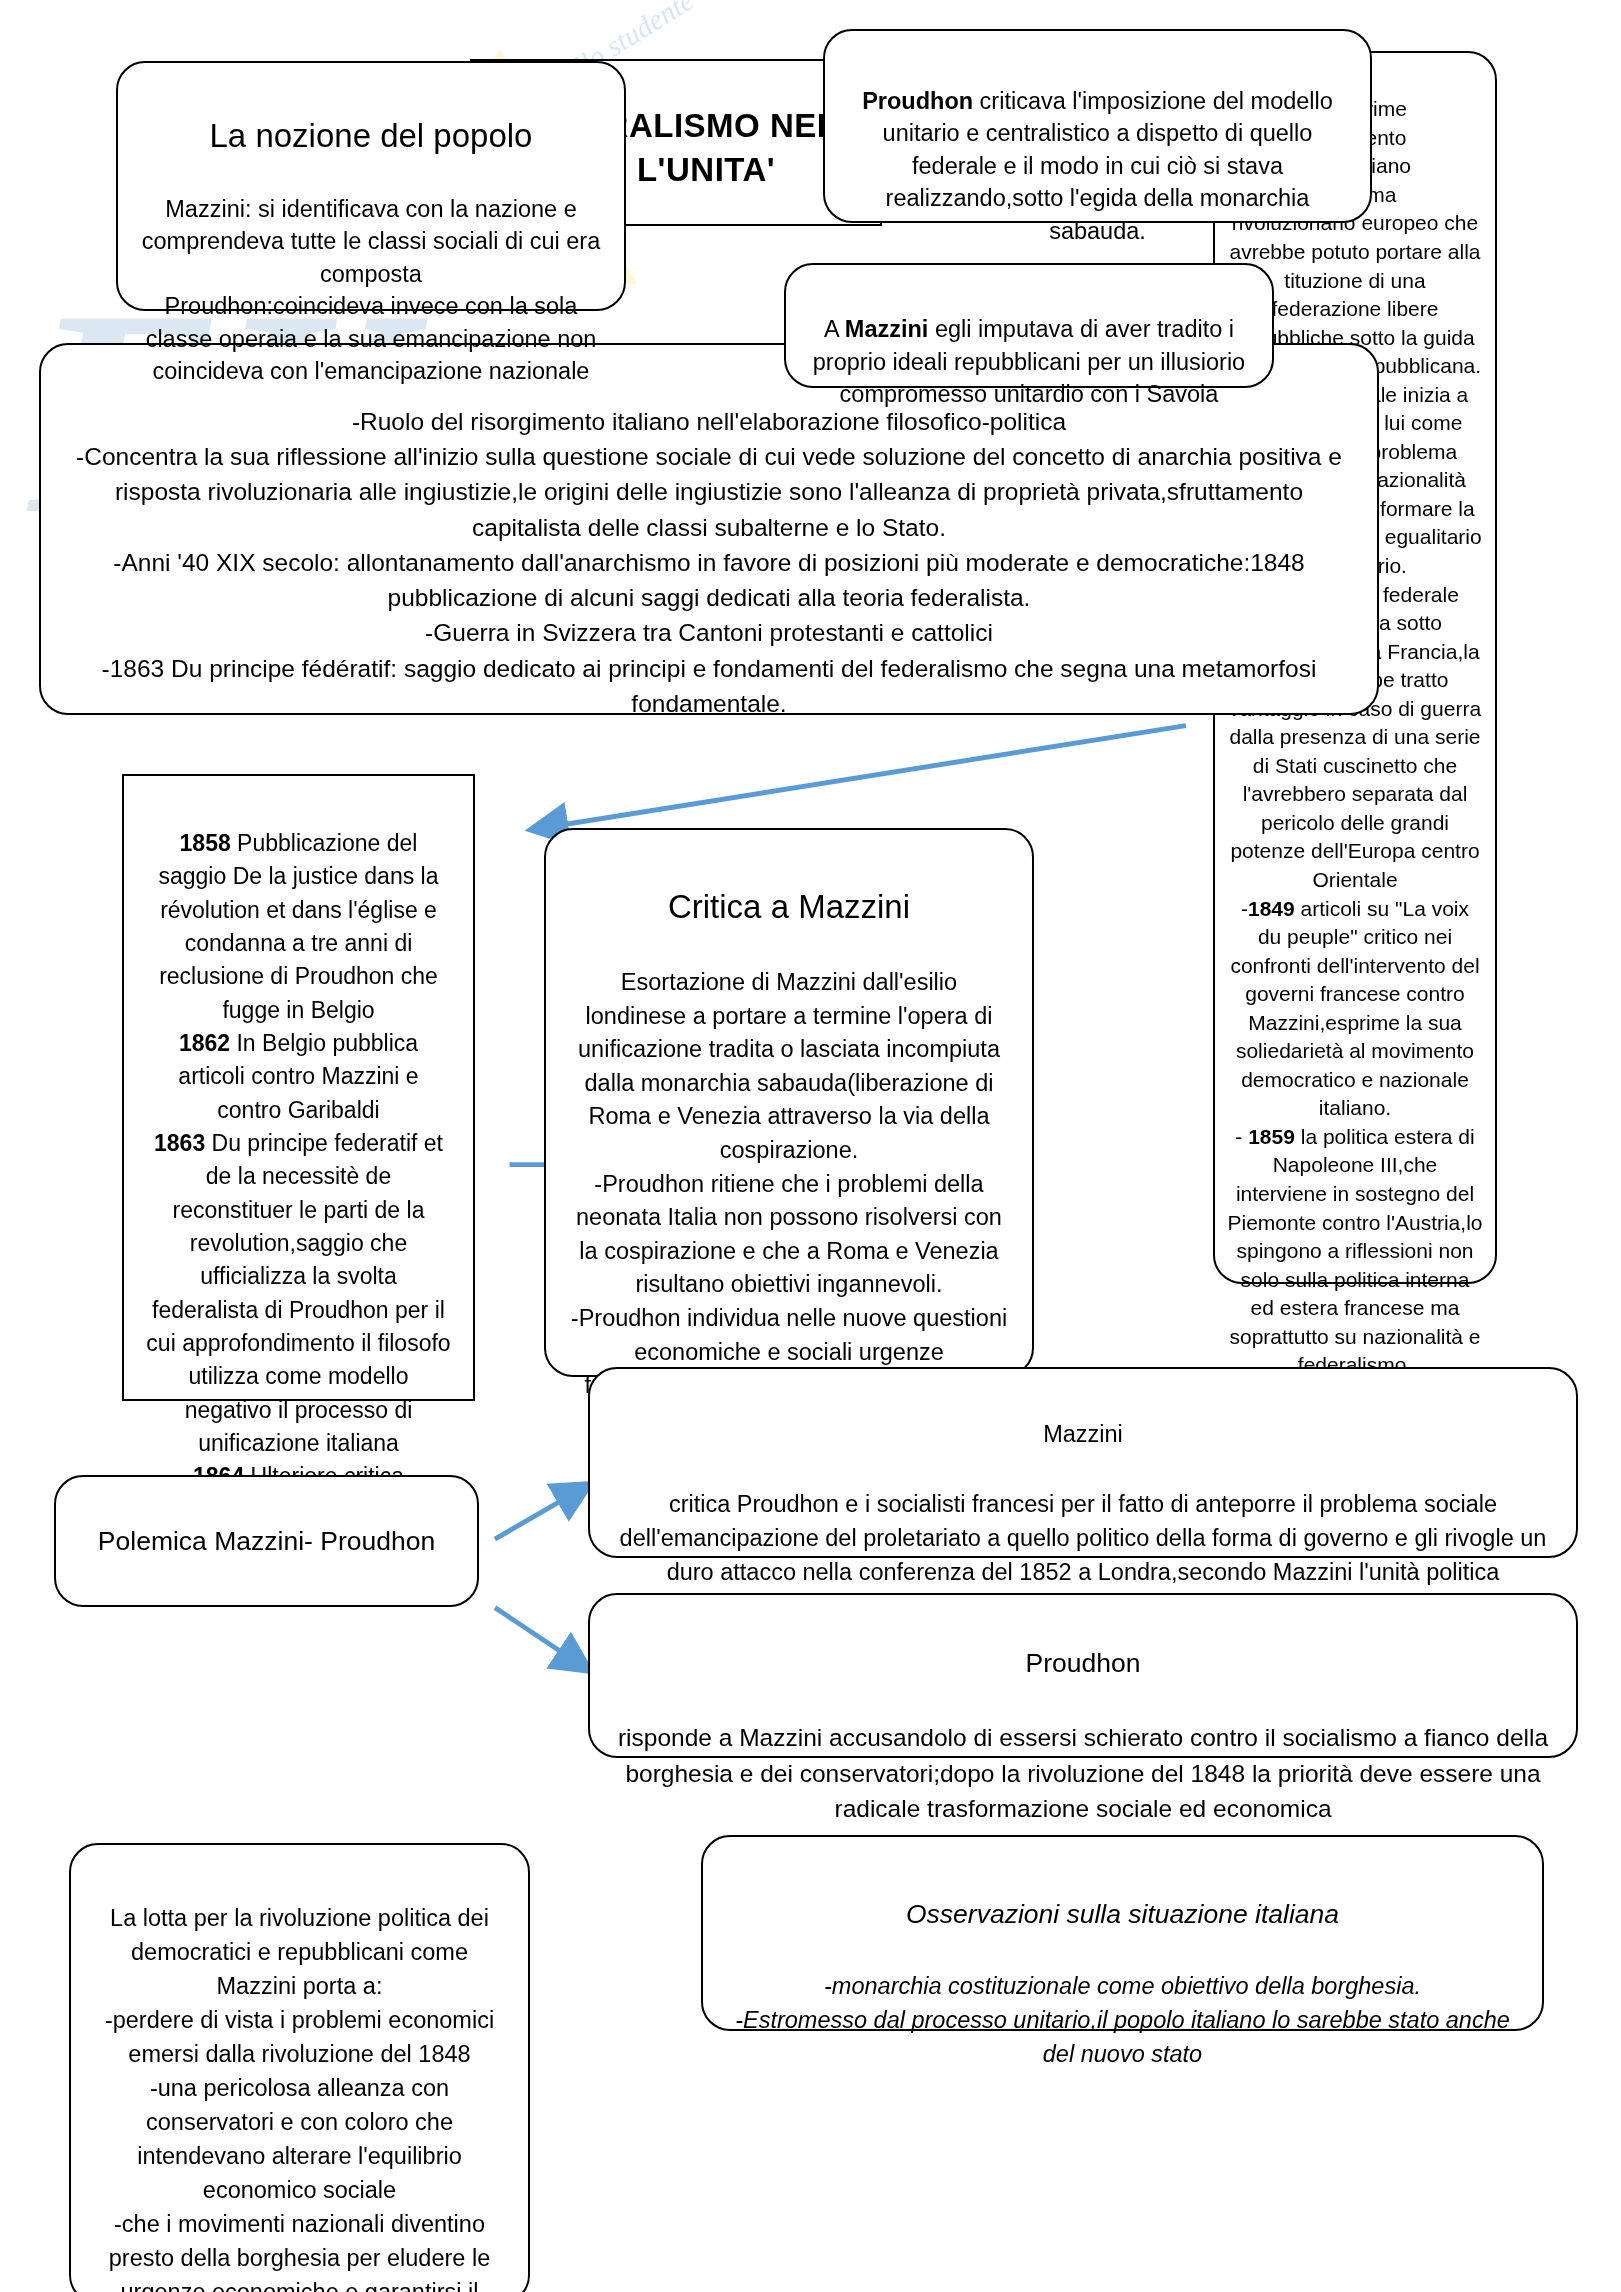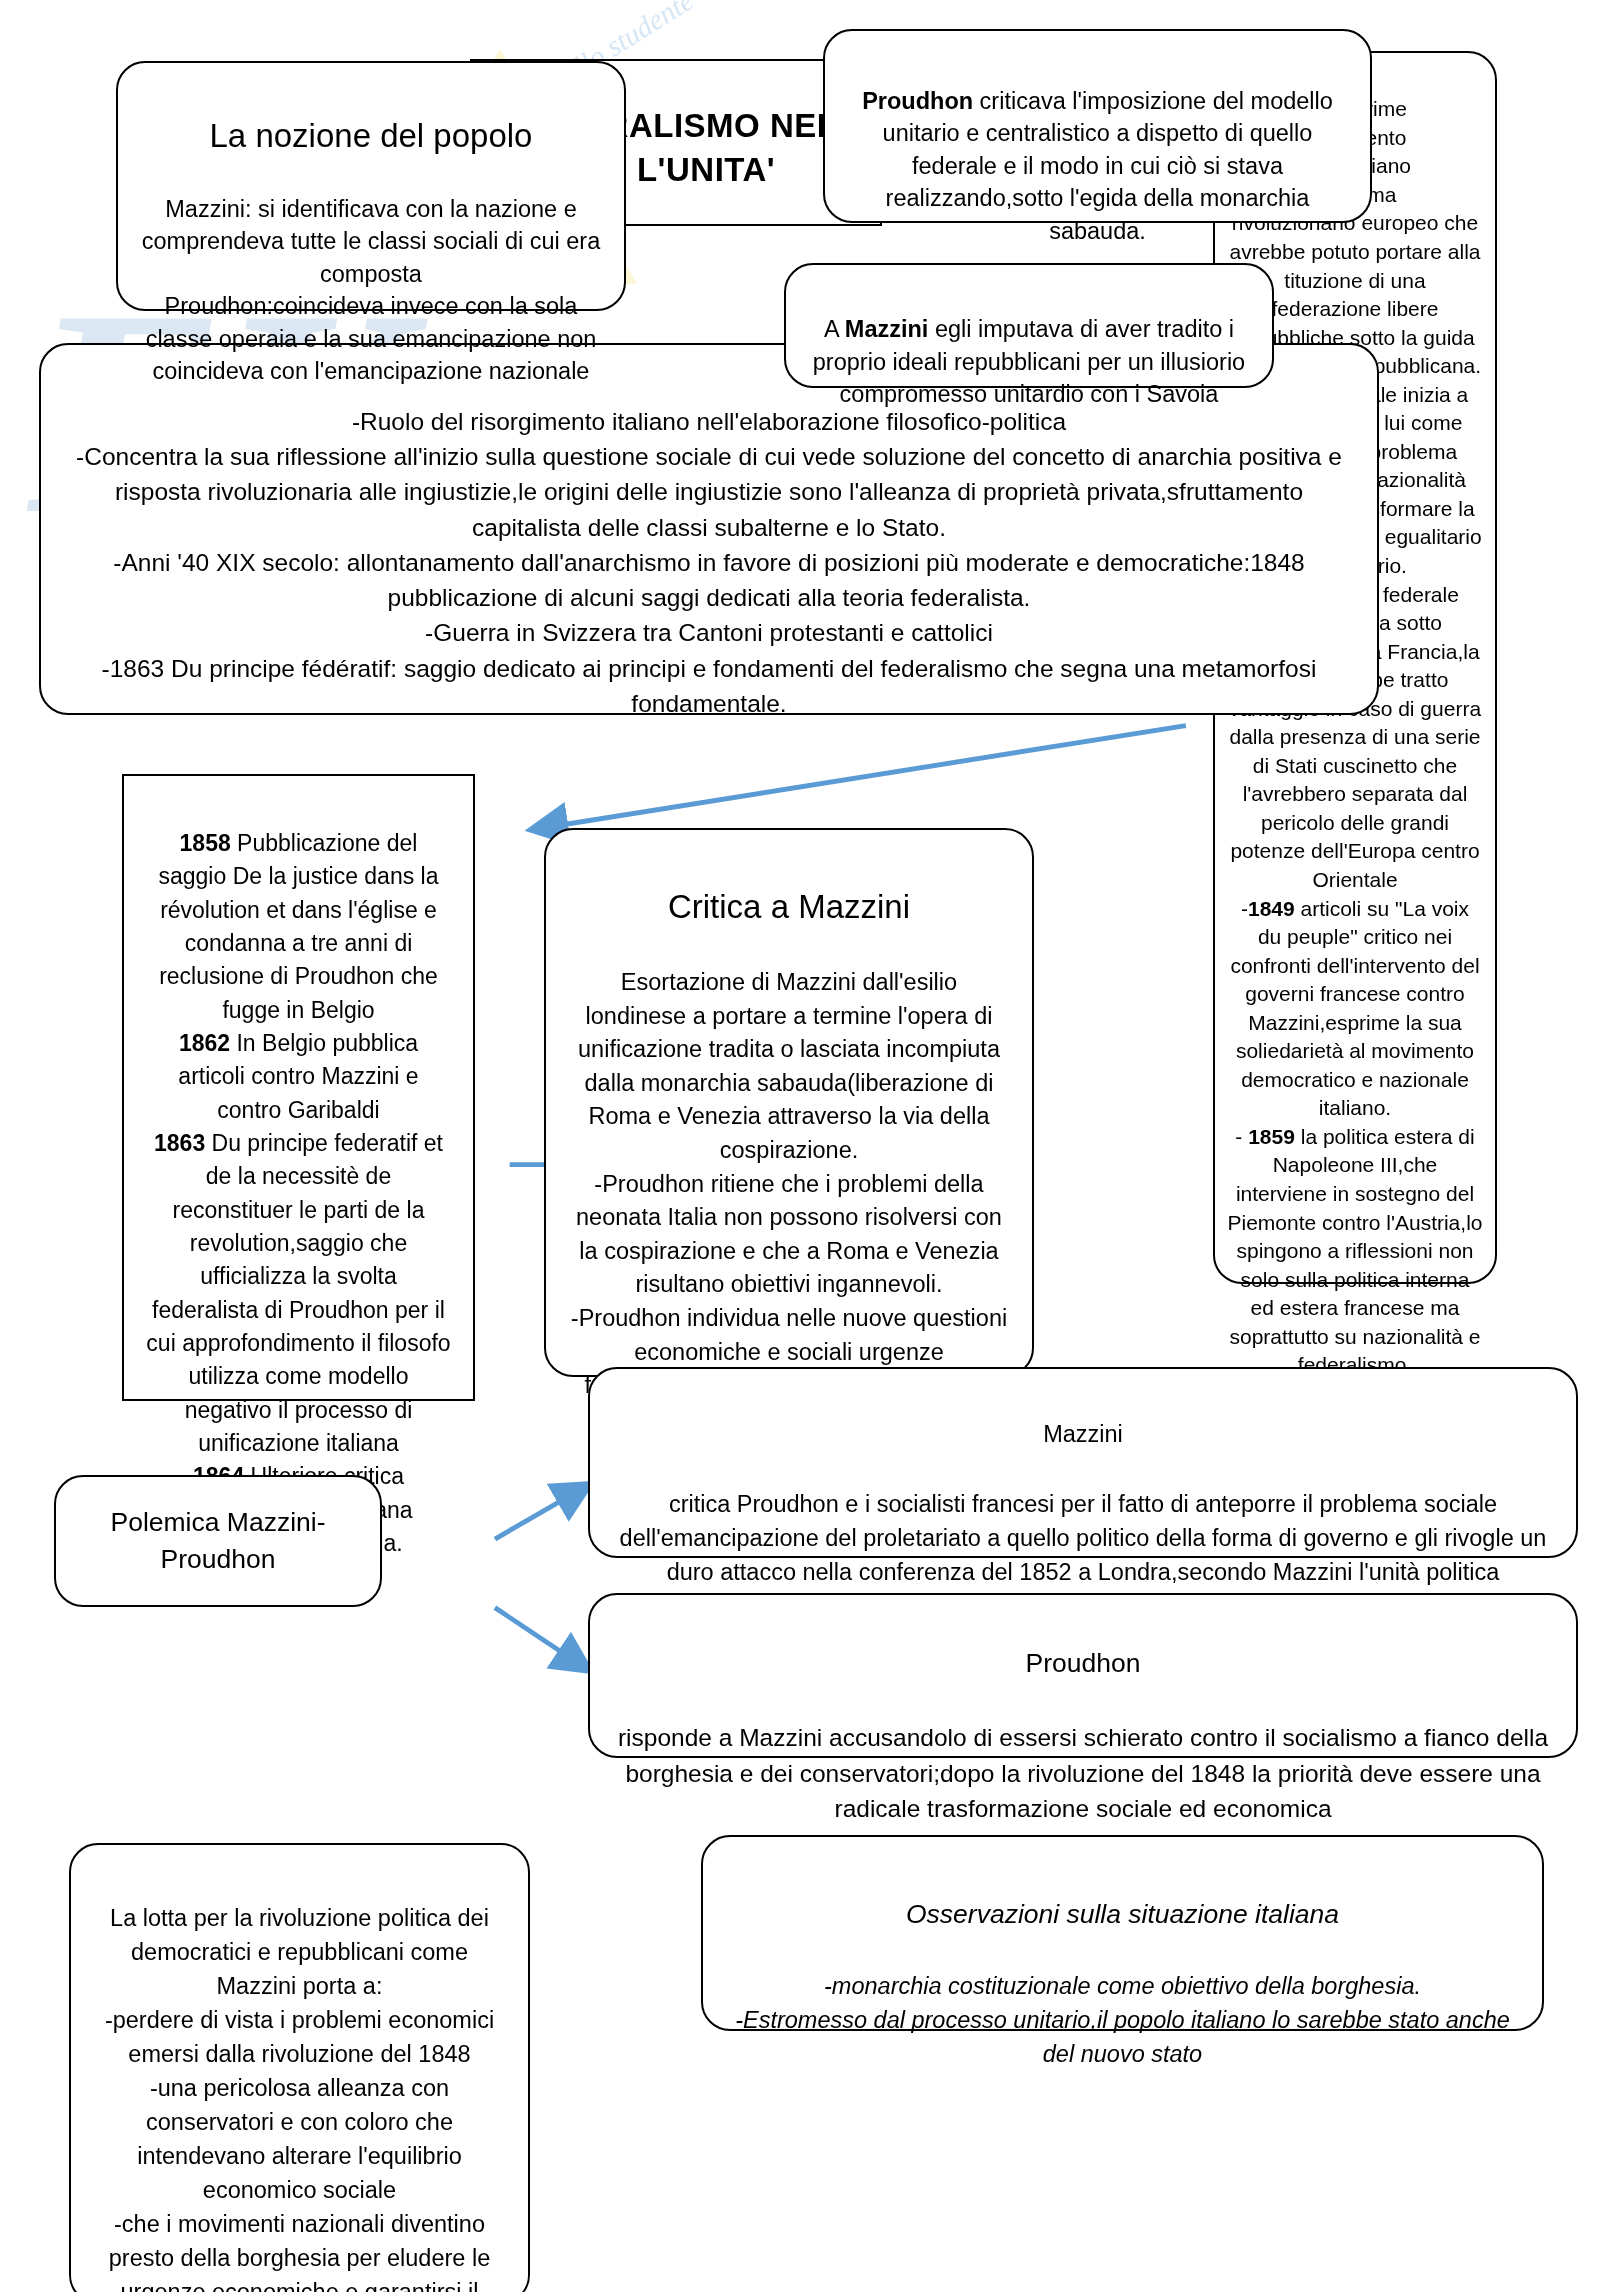--- a/index.html
+++ b/index.html
@@ -196,21 +196,21 @@
   <div class="node round z2" style="left:588px; top:1367px; width:990px; height:191px; font-size:23.5px; line-height:1.45; padding:13.7px 25.5px 0 25.5px;">
     <span class="title" style="font-size:23.5px;">Mazzini</span>
     <span class="body">critica Proudhon e i socialisti francesi per il fatto di anteporre il problema sociale dell'emancipazione del proletariato a quello politico della forma di governo e gli rivogle un duro attacco nella conferenza del 1852 a Londra,secondo Mazzini l'unità politica rappresentava l'unico mezzo per la realizzazione dell'indipendenza e della libertà nazionale</span>
   </div>
 
   <div class="node round z2" style="left:588px; top:1593px; width:990px; height:165px; font-size:24.5px; line-height:1.45; padding:13.7px 25.5px 0 25.5px;">
     <span class="title" style="font-size:26.5px;">Proudhon</span>
     <span class="body">risponde a Mazzini accusandolo di essersi schierato contro il socialismo a fianco della borghesia e dei conservatori;dopo la rivoluzione del 1848 la priorità deve essere una radicale trasformazione sociale ed economica</span>
   </div>
 
-  <div class="node round z2" style="left:54px; top:1475px; width:328px; height:132px; font-size:26.5px; display:flex; align-items:center; justify-content:center; padding:0 23px;">
+  <div class="node round z2" style="left:54px; top:1475px; width:425px; height:132px; font-size:26.5px; display:flex; align-items:center; justify-content:center; padding:0 23px;">
     <span class="body">Polemica Mazzini- Proudhon</span>
   </div>
 
   <div class="node round z2" style="left:69px; top:1843px; width:461px; height:461px; font-size:23.5px; line-height:1.45; padding:21.6px 21.6px 0 21.6px;">
     <span class="body">La lotta per la rivoluzione politica dei democratici e repubblicani come Mazzini porta a:
 -perdere di vista i problemi economici emersi dalla rivoluzione del 1848
 -una pericolosa alleanza con conservatori e con coloro che intendevano alterare l'equilibrio economico sociale
 -che i movimenti nazionali diventino presto della borghesia per eludere le urgenze economiche e garantirsi il potere attraverso l'edificazione dello Stato centralizzato.</span>
   </div>
 

